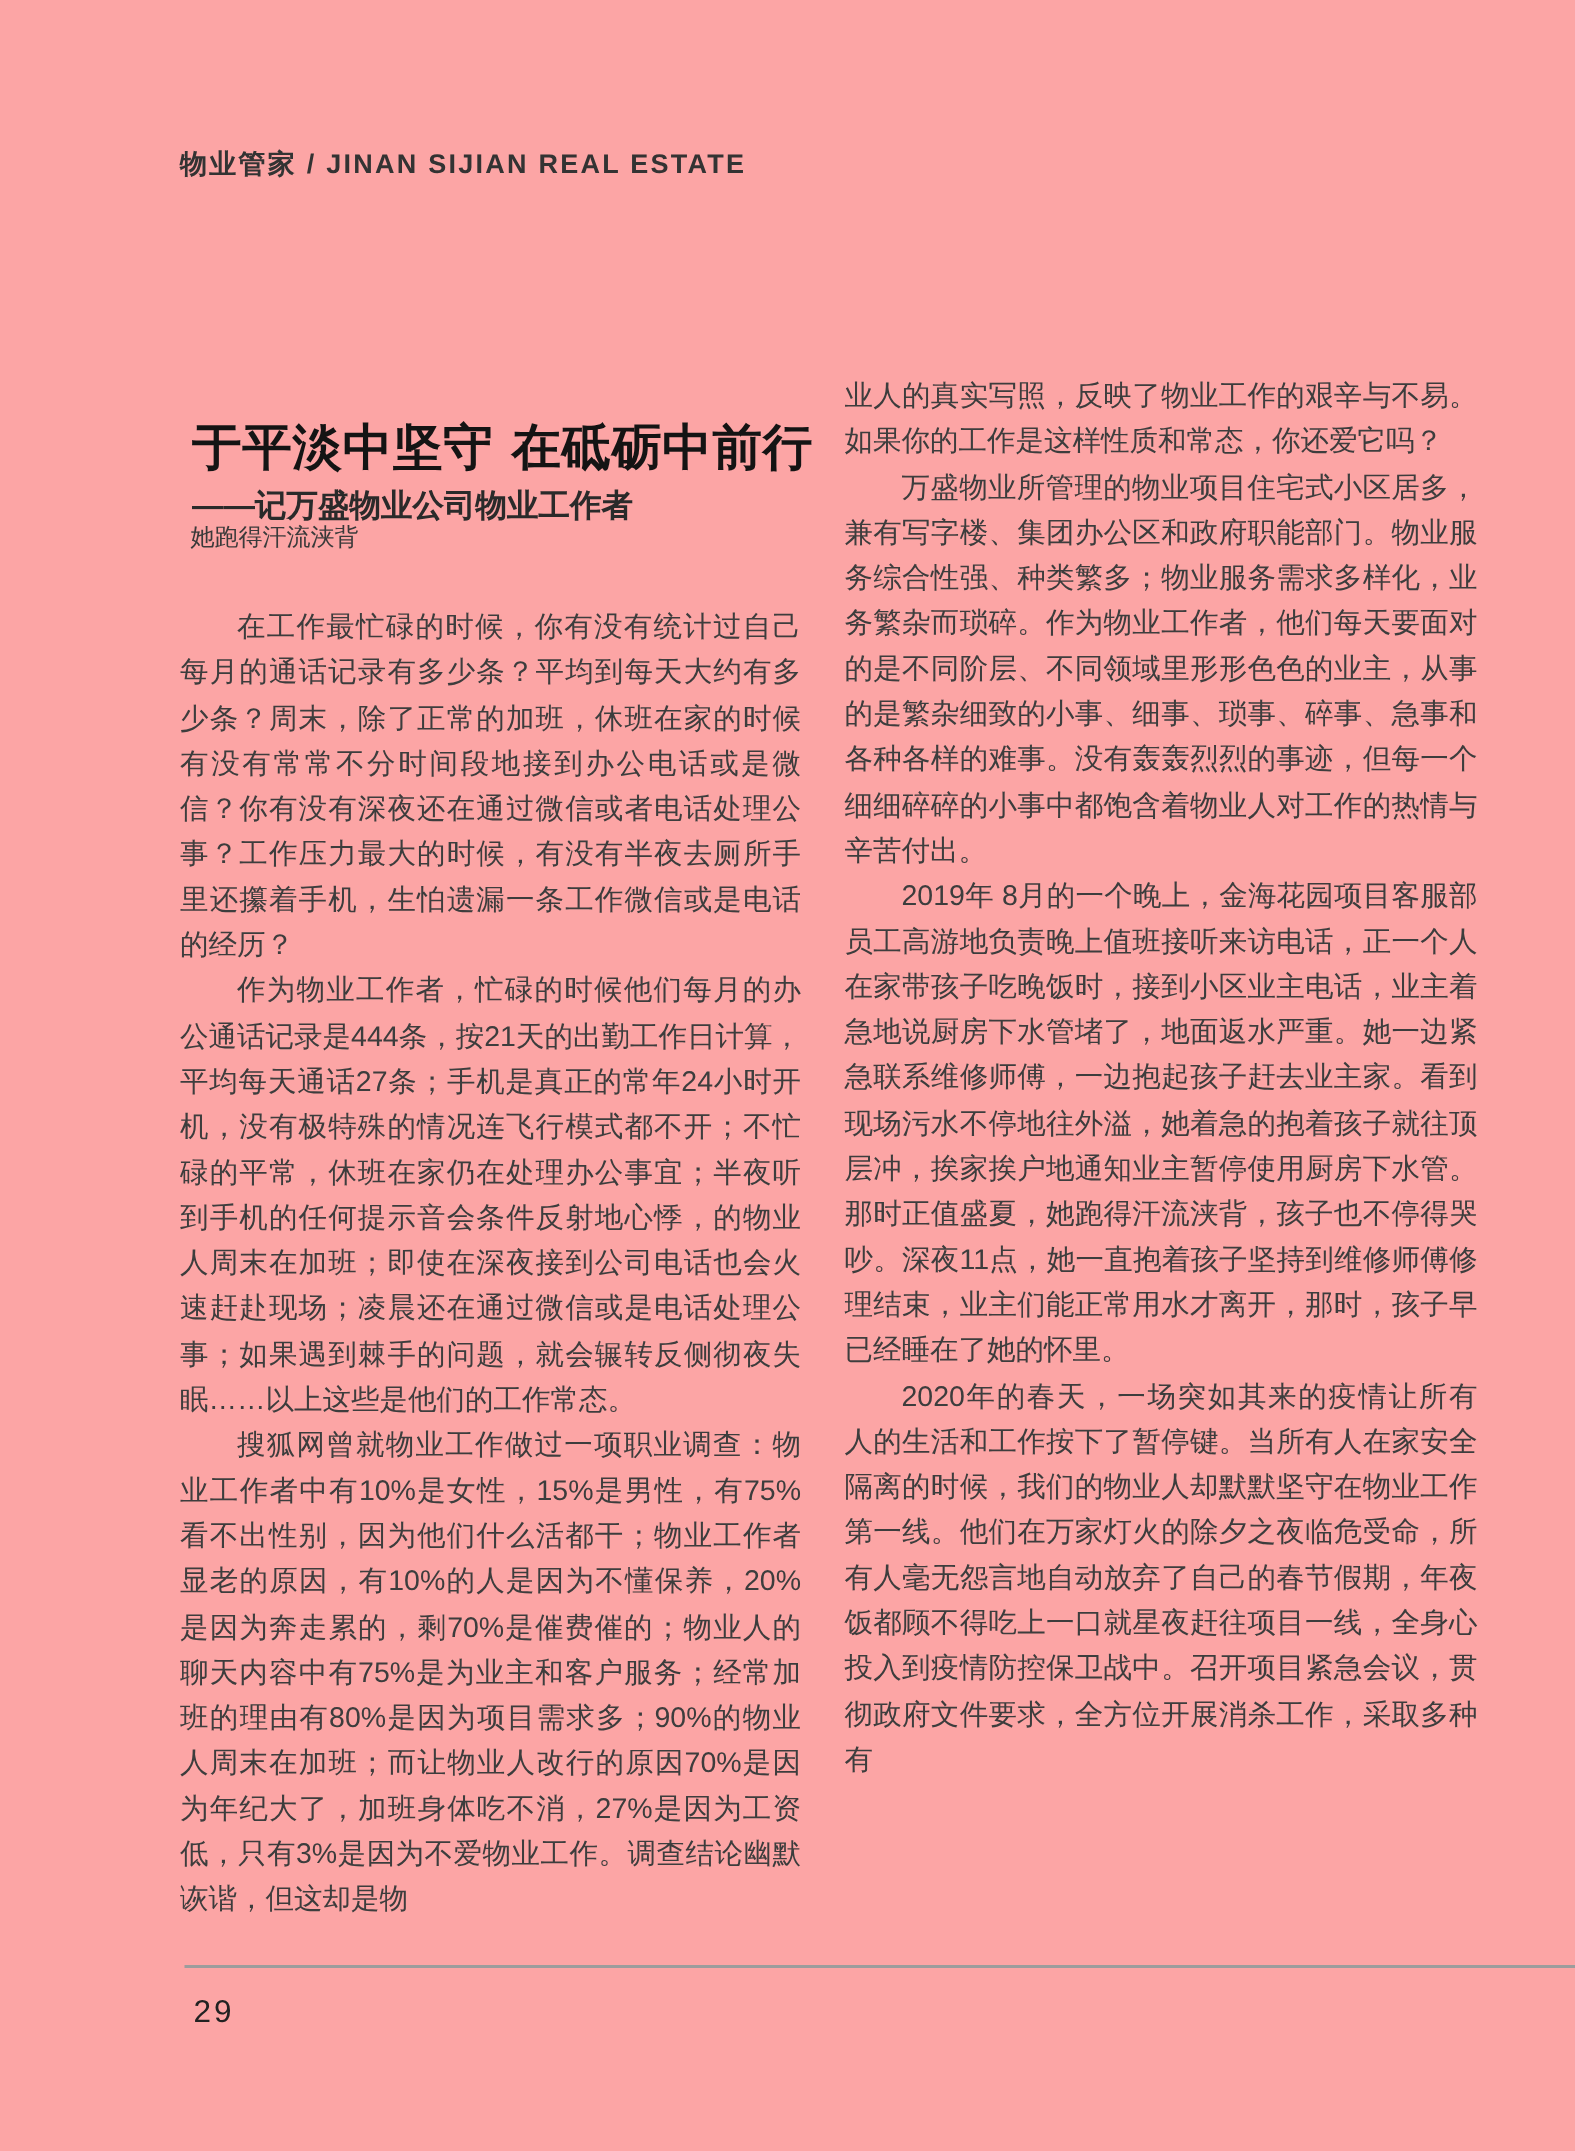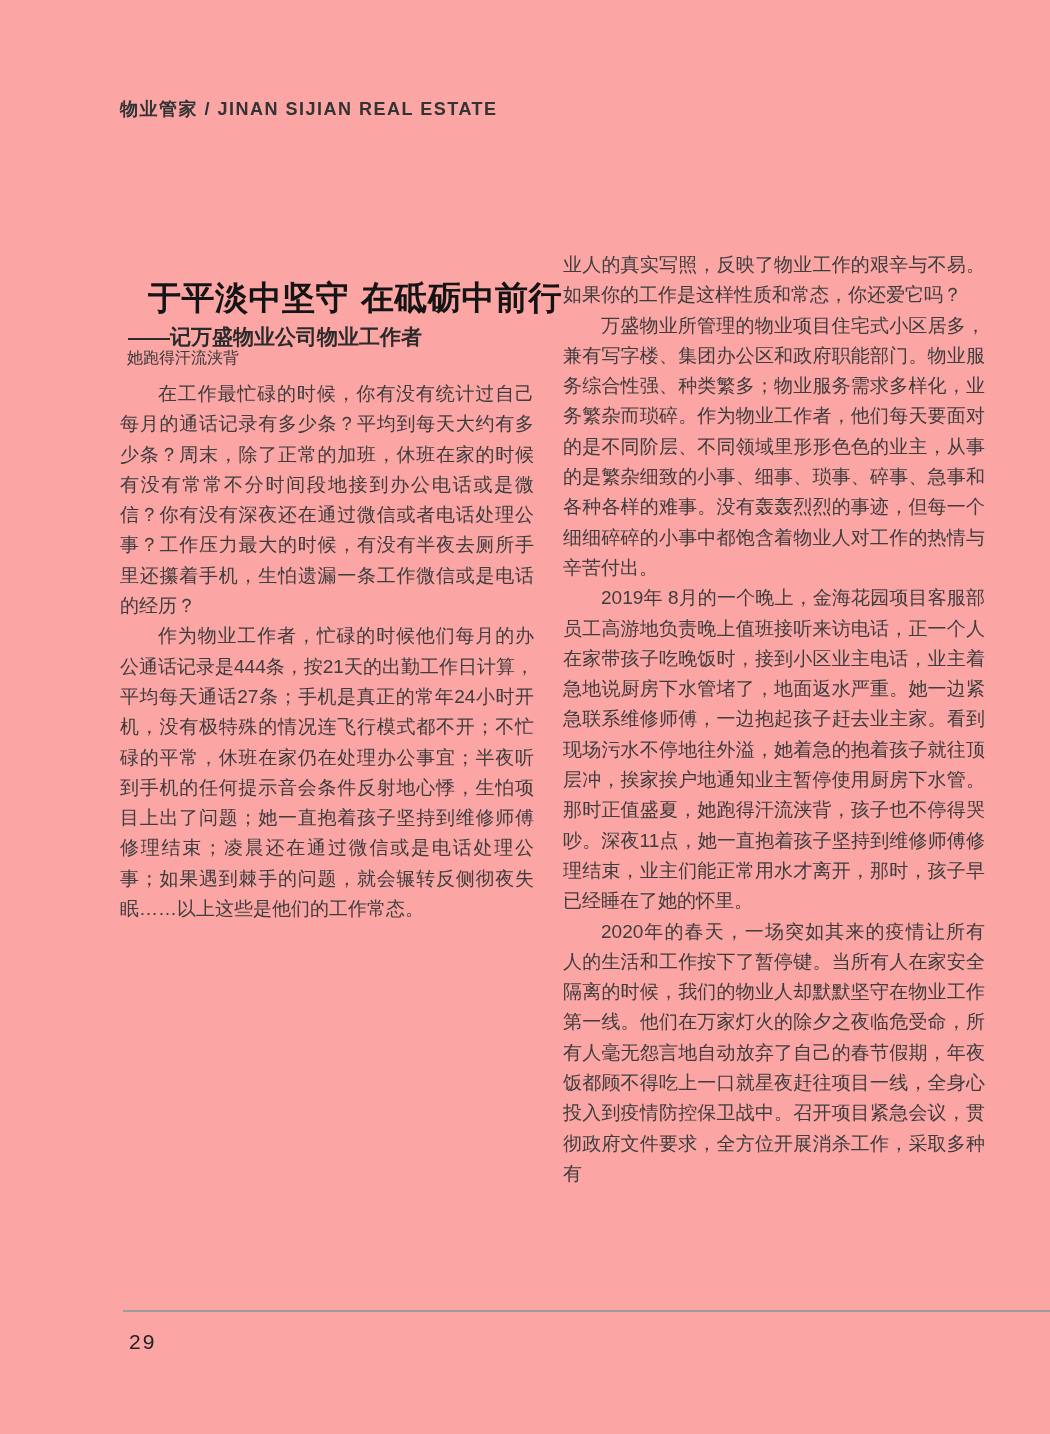--- a/index.html
+++ b/index.html
@@ -32,21 +32,20 @@
   .article-title {
     position: absolute;
     left: 128px;
     top: 254px;
     font-family: "DejaVu Serif", "Liberation Serif", serif;
     font-weight: bold;
     font-size: 33px;
     color: #141414;
     letter-spacing: 0.5px;
     white-space: nowrap;
-    margin-left: 20px;
   }
   .article-subtitle {
     position: absolute;
     left: 128px;
     top: 306px;
     font-size: 21px;
     font-weight: bold;
     color: #2a2a2a;
     white-space: nowrap;
     text-align: center;
@@ -61,21 +60,21 @@
   }
   .col {
     position: absolute;
     font-size: 19px;
     line-height: 30.3px;
     color: #3d3d3d;
     text-align: justify;
   }
   .col-left {
     left: 120px;
-    top: 379px;
+    top: 404px;
     width: 414px;
   }
   .col-right {
     left: 563px;
     top: 250px;
     width: 422px;
   }
   .col p {
     margin: 0;
     padding: 0;
@@ -108,21 +107,22 @@
   <div class="page-header">物业管家 / JINAN SIJIAN REAL ESTATE</div>
 
   <h1 class="article-title">于平淡中坚守 在砥砺中前行</h1>
 
   <h2 class="article-subtitle">——记万盛物业公司物业工作者</h2>
 
   <div class="article-byline">她跑得汗流浃背</div>
 
   <div class="col col-left">
     <p class="indent">在工作最忙碌的时候，你有没有统计过自己每月的通话记录有多少条？平均到每天大约有多少条？周末，除了正常的加班，休班在家的时候有没有常常不分时间段地接到办公电话或是微信？你有没有深夜还在通过微信或者电话处理公事？工作压力最大的时候，有没有半夜去厕所手里还攥着手机，生怕遗漏一条工作微信或是电话的经历？</p>
-    <p class="indent">作为物业工作者，忙碌的时候他们每月的办公通话记录是444条，按21天的出勤工作日计算，平均每天通话27条；手机是真正的常年24小时开机，没有极特殊的情况连飞行模式都不开；不忙碌的平常，休班在家仍在处理办公事宜；半夜听到手机的任何提示音会条件反射地心悸，生怕项目上出了问题；她一直抱着孩子坚持到维修师傅修理结束；凌晨还在通过微信或是电话处理公事；如果遇到棘手的问题，就会辗转反侧彻夜失眠……以上这些是他们的工作常态。</p>
+    <p class="indent">作为物业工作者，忙碌的时候他们每月的办公通话记录是444条，按21天的出勤工作日计算，平均每天通话27条；手机是真正的常年24小时开机，没有极特殊的情况连飞行模式都不开；不忙碌的平常，休班在家仍在处理办公事宜；半夜听到手机的任何提示音会条件反射地心悸，的物业人周末在加班；即使在深夜接到公司电话也会火速赶赴现场；凌晨还在通过微信或是电话处理公事；如果遇到棘手的问题，就会辗转反侧彻夜失眠……以上这些是他们的工作常态。</p>
+    <p class="indent">搜狐网曾就物业工作做过一项职业调查：物业工作者中有10%是女性，15%是男性，有75%看不出性别，因为他们什么活都干；物业工作者显老的原因，有10%的人是因为不懂保养，20%是因为奔走累的，剩70%是催费催的；物业人的聊天内容中有75%是为业主和客户服务；经常加班的理由有80%是因为项目需求多；90%的物业人周末在加班；而让物业人改行的原因70%是因为年纪大了，加班身体吃不消，27%是因为工资低，只有3%是因为不爱物业工作。调查结论幽默诙谐，但这却是物</p>
   </div>
 
   <div class="col col-right">
     <p>业人的真实写照，反映了物业工作的艰辛与不易。如果你的工作是这样性质和常态，你还爱它吗？</p>
     <p class="indent">万盛物业所管理的物业项目住宅式小区居多，兼有写字楼、集团办公区和政府职能部门。物业服务综合性强、种类繁多；物业服务需求多样化，业务繁杂而琐碎。作为物业工作者，他们每天要面对的是不同阶层、不同领域里形形色色的业主，从事的是繁杂细致的小事、细事、琐事、碎事、急事和各种各样的难事。没有轰轰烈烈的事迹，但每一个细细碎碎的小事中都饱含着物业人对工作的热情与辛苦付出。</p>
     <p class="indent">2019年 8月的一个晚上，金海花园项目客服部员工高游地负责晚上值班接听来访电话，正一个人在家带孩子吃晚饭时，接到小区业主电话，业主着急地说厨房下水管堵了，地面返水严重。她一边紧急联系维修师傅，一边抱起孩子赶去业主家。看到现场污水不停地往外溢，她着急的抱着孩子就往顶层冲，挨家挨户地通知业主暂停使用厨房下水管。那时正值盛夏，她跑得汗流浃背，孩子也不停得哭吵。深夜11点，她一直抱着孩子坚持到维修师傅修理结束，业主们能正常用水才离开，那时，孩子早已经睡在了她的怀里。</p>
     <p class="indent">2020年的春天，一场突如其来的疫情让所有人的生活和工作按下了暂停键。当所有人在家安全隔离的时候，我们的物业人却默默坚守在物业工作第一线。他们在万家灯火的除夕之夜临危受命，所有人毫无怨言地自动放弃了自己的春节假期，年夜饭都顾不得吃上一口就星夜赶往项目一线，全身心投入到疫情防控保卫战中。召开项目紧急会议，贯彻政府文件要求，全方位开展消杀工作，采取多种有</p>
   </div>
 
   <div class="footer-rule"></div>

